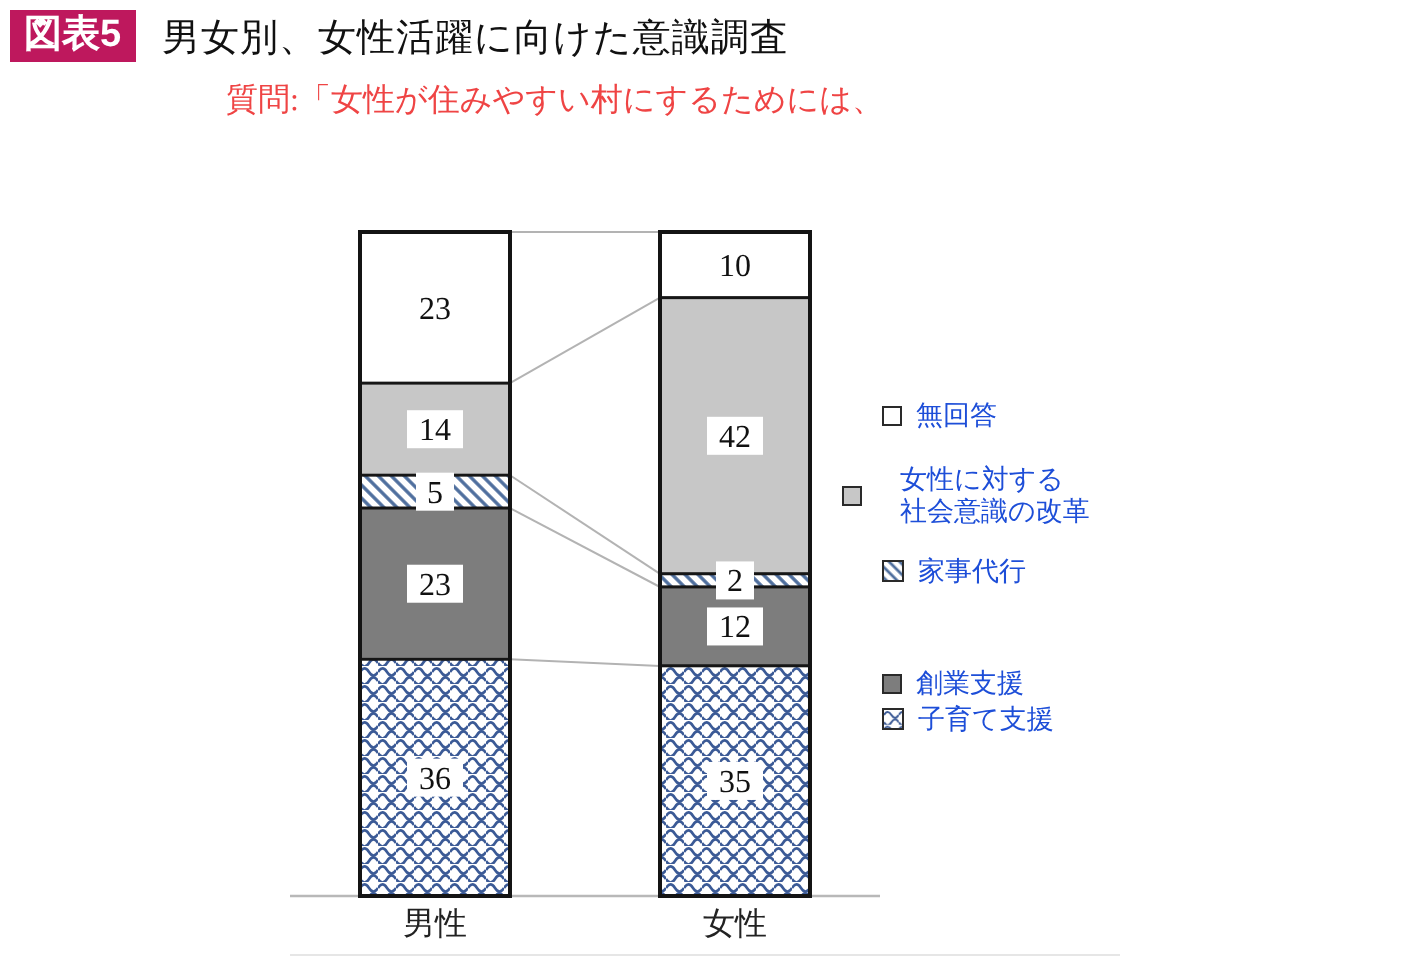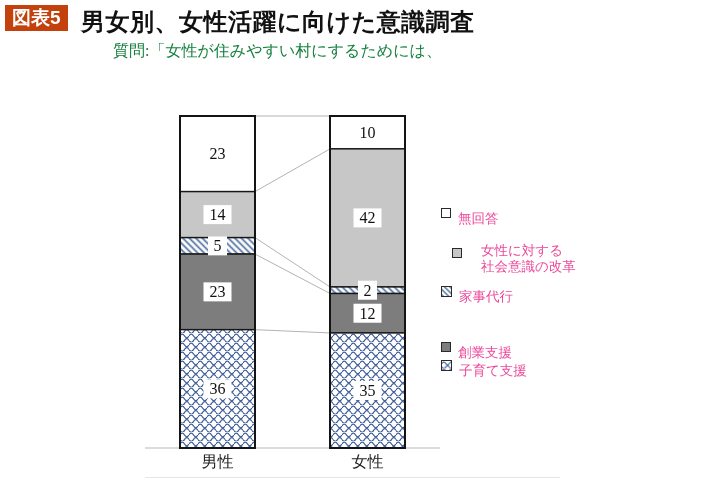--- a/index.html
+++ b/index.html
@@ -2,51 +2,51 @@
 <html><head>
 <meta charset="utf-8">
 <style>
   html,body{margin:0;padding:0;}
   body{
     width:710px;height:482px;position:relative;background:#ffffff;overflow:hidden;
     font-family:"Liberation Sans","DejaVu Sans",sans-serif;
   }
   .abs{position:absolute;}
   #badge{
-    left:5px;top:5px;background:#c2410c;color:#ffffff;
+    left:5px;top:5px;background:#be185d;color:#ffffff;
     font-weight:700;font-size:19px;line-height:19px;padding:3px 7px 4px;
   }
   #title{
-    left:81px;top:6px;font-size:24px;font-weight:700;color:#111111;letter-spacing:0.5px;
+    left:81px;top:6px;font-size:19px;font-weight:400;color:#111111;letter-spacing:0.5px;
   }
   #question{
     left:100px;top:39px;width:355px;text-align:center;
     font-family:"Liberation Serif","DejaVu Serif",serif;
-    font-size:16px;color:#15803d;line-height:24px;
+    font-size:16px;color:#ef4444;line-height:24px;
   }
   #chart{left:0;top:0;}
   .seg{stroke:#161616;stroke-width:1.4;}
   .frame{fill:none;stroke:#141414;stroke-width:2;}
   .conn{stroke:#b3b3b3;stroke-width:1;}
   .axis{stroke:#b8b8b8;stroke-width:1.2;}
   .vbox{fill:#ffffff;}
   .vtext{
     font-family:"Liberation Serif","DejaVu Serif",serif;
     font-size:16px;fill:#111111;text-anchor:middle;
   }
   .cat{font-size:16px;fill:#222222;text-anchor:middle;
        font-family:"Liberation Sans","DejaVu Sans",sans-serif;}
   #legend{position:absolute;left:0;top:0;width:710px;height:482px;}
   .legend-row{position:absolute;display:flex;align-items:center;gap:7px;}
   .sw{width:10px;height:10px;border:1.5px solid #2a2a2a;box-sizing:border-box;flex:0 0 auto;}
   .sw-white{background:#ffffff;}
   .sw-light{background:#c7c7c7;}
   .sw-dark{background:#7d7d7d;}
   .swp{width:11px;height:11px;border:1.5px solid #2a2a2a;box-sizing:border-box;display:block;flex:0 0 auto;}
-  .legend-label{font-size:13.5px;color:#ec4899;white-space:pre-line;line-height:15.5px;margin-top:11px;}
+  .legend-label{font-size:13.5px;color:#1d4ed8;white-space:pre-line;line-height:15.5px;}
   #divider{left:145px;top:477px;width:415px;height:1px;background:#e6e6e6;}
 </style>
 </head>
 <body>
 
 <div id="badge" class="abs">図表5</div>
 <div id="title" class="abs">男女別、女性活躍に向けた意識調査</div>
 
 <div id="question" class="abs">
   <div>質問:「女性が住みやすい村にするためには、</div>
@@ -135,21 +135,21 @@
 
   <text class="cat" x="217.5" y="467">男性</text>
   <text class="cat" x="367.5" y="467">女性</text>
 </svg>
 
 <div id="legend">
   <div class="legend-row" style="left:441px;top:200px;">
     <span class="sw sw-white"></span>
     <span class="legend-label">無回答</span>
   </div>
-  <div class="legend-row" style="left:452px;top:232px;gap:19px;">
+  <div class="legend-row" style="left:421px;top:232px;gap:19px;">
     <span class="sw sw-light"></span>
     <span class="legend-label">女性に対する
 社会意識の改革</span>
   </div>
   <div class="legend-row" style="left:441px;top:278px;font-family:Liberation Serif, serif;">
     <svg class="swp" viewBox="0 0 11 11">
         <rect x="0" y="0" width="11" height="11" fill="url(#hatch)"></rect>
       </svg>
     <span class="legend-label">家事代行</span>
   </div>

